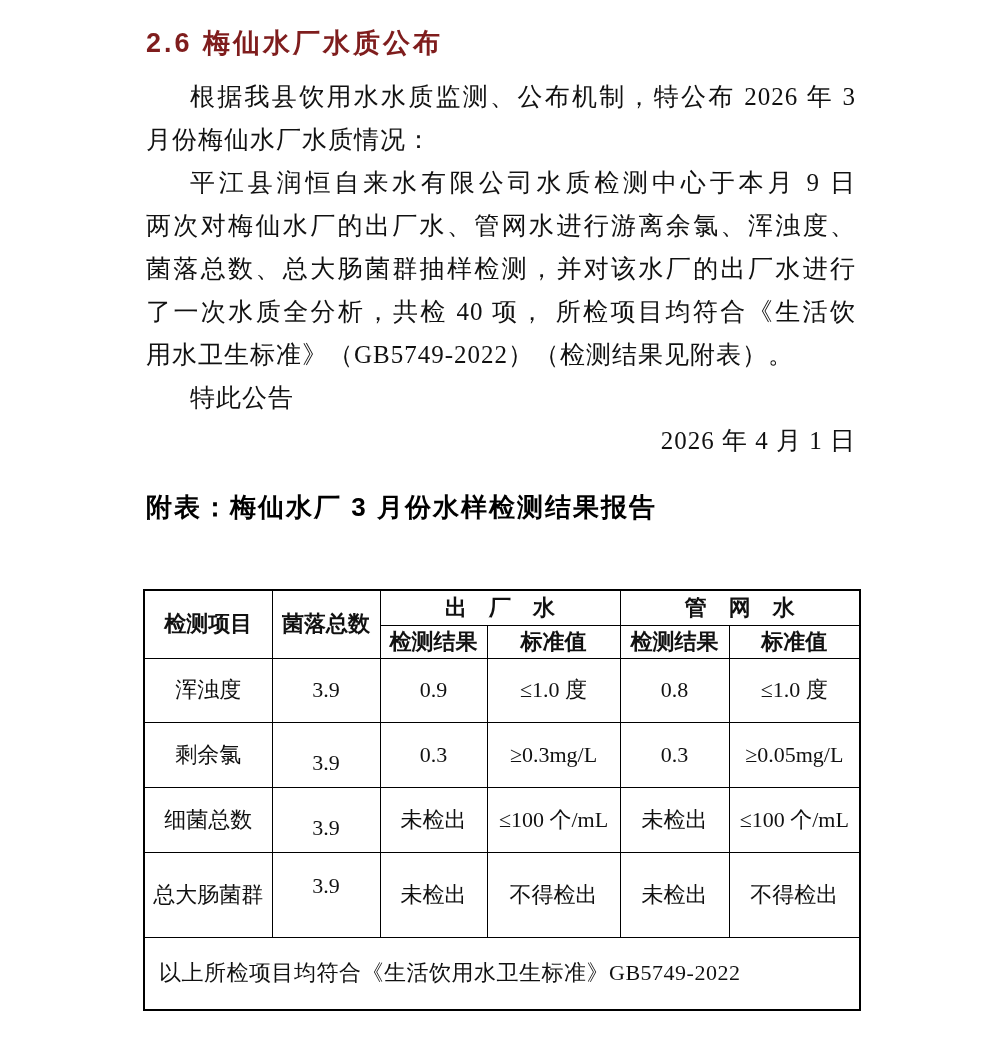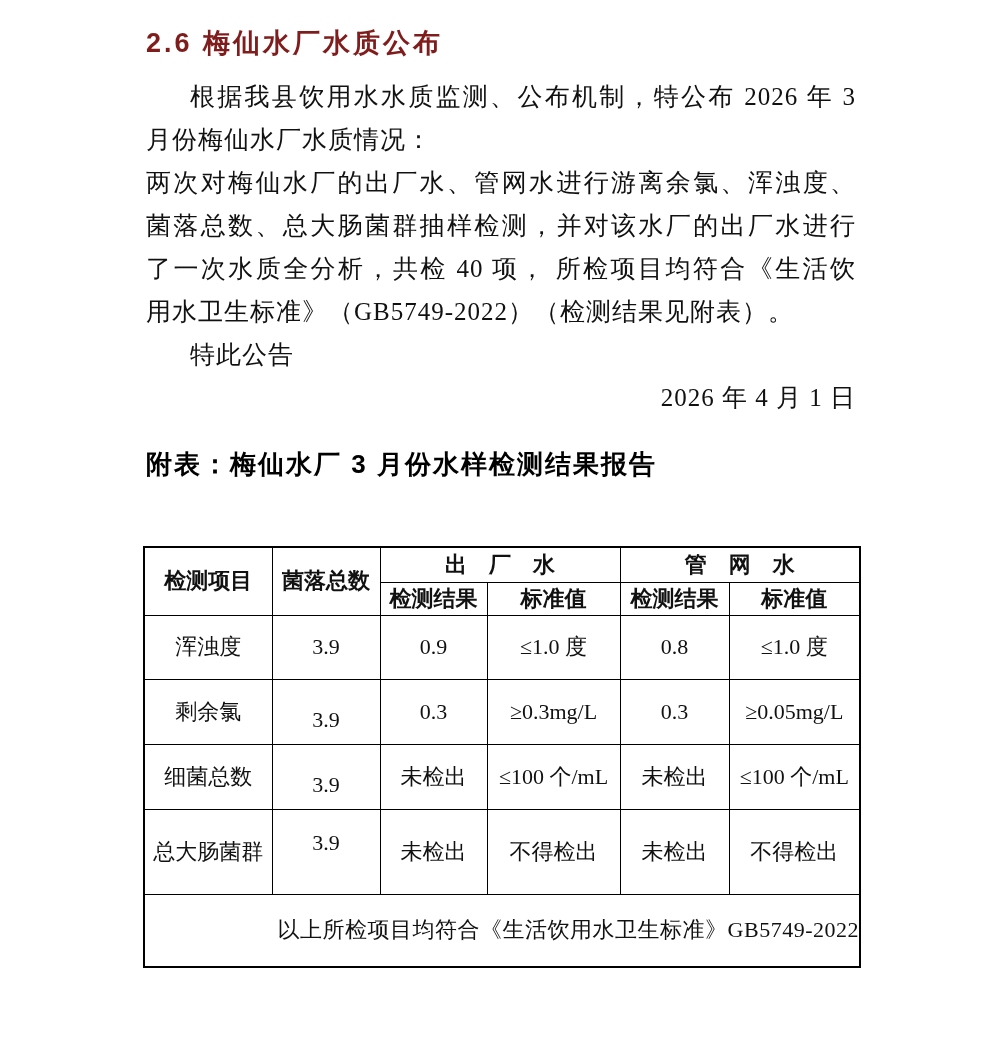--- a/index.html
+++ b/index.html
@@ -78,37 +78,38 @@
     color: #000000;
   }
   tr.hrow1 { height: 35px; }
   tr.hrow2 { height: 33px; margin-top: 6px; }
   tr.r0 { height: 64px; }
   tr.r1 { height: 65px; }
   tr.r2 { height: 65px; }
   tr.r3 { height: 85px; }
   tr.frow { height: 73px; }
   tr.frow td {
-    text-align: right;
+    text-align: left;
     padding-left: 14px;
     letter-spacing: 0.5px;
   }
   .cell-shift-down { position: relative; top: 8px; display: inline-block; }
   .cell-shift-up { position: relative; top: -9px; display: inline-block; }
 </style>
 </head>
 <body>
 
 <div class="page">
 
   <h1 class="section-heading">2.6 梅仙水厂水质公布</h1>
 
   <div class="body-lines">
     <div class="line j ind">根据我县饮用水水质监测、公布机制，特公布 2026 年 3</div>
     <div class="line">月份梅仙水厂水质情况：</div>
+    <div class="line j ind">平江县润恒自来水有限公司水质检测中心于本月 9 日</div>
     <div class="line j">两次对梅仙水厂的出厂水、管网水进行游离余氯、浑浊度、</div>
     <div class="line j">菌落总数、总大肠菌群抽样检测，并对该水厂的出厂水进行</div>
     <div class="line j">了一次水质全分析，共检 40 项， 所检项目均符合《生活饮</div>
     <div class="line">用水卫生标准》（GB5749-2022）（检测结果见附表）。</div>
     <div class="line ind">特此公告</div>
     <div class="line r">2026 年 4 月 1 日</div>
   </div>
 
   <h2 class="attach-heading">附表：梅仙水厂 3 月份水样检测结果报告</h2>
 

